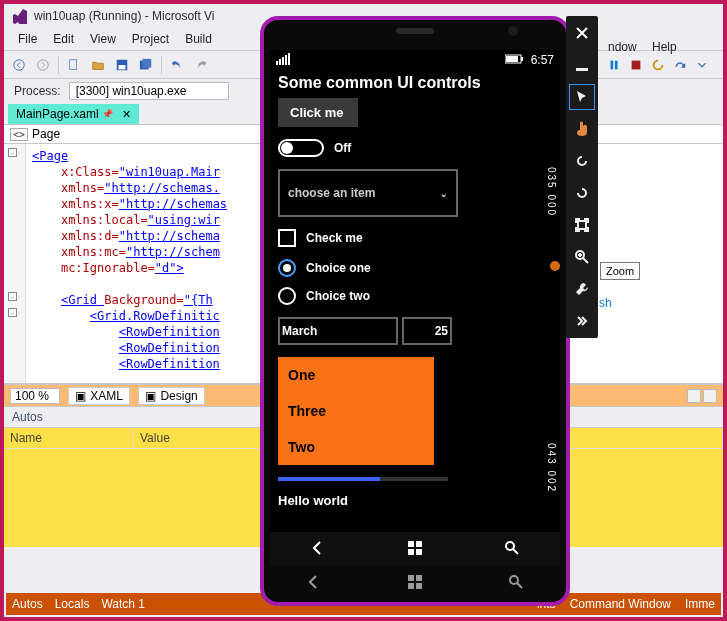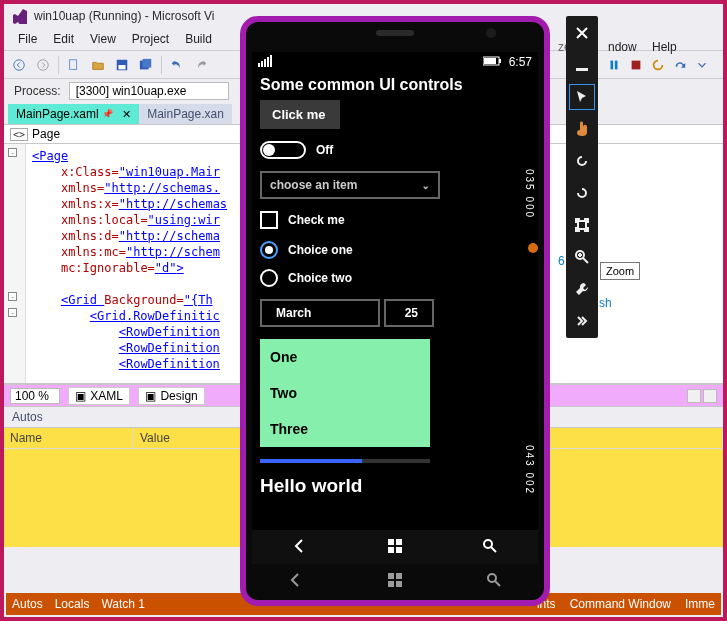--- a/index.html
+++ b/index.html
@@ -37,74 +37,74 @@
   .xaml-header { height:20px; padding:2px 6px; background:#fff; border-top:1px solid #c7c7c7; border-bottom:1px solid #c7c7c7; display:flex; align-items:center; gap:4px; }
   .xaml-header .tag-ico { font-family:monospace; color:#333; border:1px solid #aaa; padding:0 2px; font-size:10px; }
 
   .editor { position:relative; background:#fff; height:240px; overflow:hidden; border-bottom:1px solid #c7c7c7; }
   .gutter { position:absolute; left:0; top:0; bottom:0; width:22px; background:#f5f5f5; border-right:1px solid #e0e0e0; }
   .outline-box { position:absolute; left:4px; width:9px; height:9px; border:1px solid #888; background:#fff; font-size:8px; line-height:7px; text-align:center; color:#888; }
   pre.code { margin:0; padding:4px 4px 4px 28px; font-family:Consolas, monospace; font-size:12px; line-height:16px; white-space:pre; }
   .attr-red { color:#b00000; }
   .val-blue { color:#0000ff;text-decoration:underline; }
 
-  .editor-footer { display:flex; align-items:center; height:22px; background:#f0abfc; border-top:1px solid #c7c7c7; padding:0 6px; gap:8px; }
+  .editor-footer { display:flex; align-items:center; height:22px; background:#fdba74; border-top:1px solid #c7c7c7; padding:0 6px; gap:8px; }
   .zoom-box { border:1px solid #bbb; background:#fff; padding:0 4px; height:16px; display:inline-flex; align-items:center; width:50px; }
   .mode-tab { background:#fff; border:1px solid #ccc; padding:1px 6px; display:inline-flex; align-items:center; gap:4px; }
   .mode-tab.sel { background:#fff; }
   .swap-btns { margin-left:auto; display:flex; gap:2px; }
   .swap-btn { width:14px; height:14px; border:1px solid #bbb; background:#f0f0f0; }
 
   .autos-panel { background:#eeeef2; }
   .autos-title { background:#eeeef2; color:#414f6c; padding:3px 8px; border-top:1px solid #c7c7c7; }
   .autos-grid { background:#fde047; height:120px; border-top:1px solid #c7c7c7; }
   .autos-head { display:flex; border-bottom:1px solid #dcdcdc; }
   .autos-col { padding:3px 6px; color:#444; border-right:1px solid #dcdcdc; }
   .autos-col.name { width:130px; }
   .autos-col.value { flex:1; }
 
   .statusbar { position:absolute; left:2px; right:2px; bottom:2px; height:22px; background:#ca5100; color:#fff; display:flex; align-items:center; padding:0 6px; gap:12px; }
   .statusbar .right { margin-left:auto; display:flex; gap:14px; }
 
   
-  .phone { position:absolute; left:240px; top:16px; width:310px; height:590px; border:6px solid #a21caf; border-radius:18px; background:#0a0a0a; }
+  .phone { position:absolute; left:260px; top:16px; width:310px; height:590px; border:4px solid #a21caf; border-radius:18px; background:#0a0a0a; }
   .phone-inner { position:absolute; left:6px; right:6px; top:30px; bottom:36px; background:#000; }
   .earpiece { position:absolute; left:50%; top:8px; transform:translateX(-50%); width:38px; height:6px; background:#2a2a2a; border-radius:3px; }
   .cam { position:absolute; right:48px; top:6px; width:10px; height:10px; background:#1c1c1c; border-radius:50%; }
 
   .p-status { display:flex; align-items:center; height:20px; padding:0 6px; color:#fff; }
   .p-status-right { margin-left:auto; display:flex; align-items:center; gap:6px; }
   .p-title { color:#fff; font-weight:600; font-size:16px; padding:4px 8px 2px; }
   .p-content { padding:4px 8px; display:flex; flex-direction:column; gap:12px;font-weight:bold; }
 
   .p-btn { background:#3a3a3a; color:#fff; padding:7px 12px; width:80px; font-size:13px; }
   .p-toggle { display:flex; align-items:center; gap:10px; color:#fff; }
   .toggle-track { width:46px; height:18px; border:2px solid #fff; border-radius:12px; position:relative; }
   .toggle-knob { position:absolute; left:1px; top:1px; width:12px; height:12px; border-radius:50%; background:#fff; }
-  .p-select { border:2px solid #666; color:#ccc; padding:5px 8px; width:180px; display:flex; align-items:center; }
+  .p-select { border:2px solid #666; color:#ccc; padding:15px 8px; width:180px; display:flex; align-items:center; }
   .p-select span.chv { margin-left:auto; font-size:10px; }
   .p-check { display:flex; align-items:center; gap:10px; color:#fff; }
   .chk-box { width:18px; height:18px; border:2px solid #fff; }
   .p-radio-group { display:flex; flex-direction:column; gap:10px; position:relative; }
   .p-radio { display:flex; align-items:center; gap:10px; color:#fff; }
   .radio-outer { width:18px; height:18px; border:2px solid #fff; border-radius:50%; display:flex; align-items:center; justify-content:center; }
   .radio-outer.sel { border-color:#4aa0ff; }
   .radio-inner { width:8px; height:8px; border-radius:50%; background:#fff; }
   .orange-dot { position:absolute; right:-8px; top:2px; width:10px; height:10px; background:#d66b12; border-radius:50%; }
 
   .p-date { display:flex; gap:4px; }
-  .p-date-cell { border:2px solid #666; color:#fff; padding:5px 14px; }
+  .p-date-cell { border:2px solid #666; color:#fff; padding:5px 2px; }
   .p-date-cell.month { width:120px; }
   .p-date-cell.day { width:50px; text-align:right; }
 
-  .p-list { background:#86efac; display:flex; flex-direction:column; width:170px; }
+  .p-list { background:#f97316; display:flex; flex-direction:column; width:156px; }
   .p-list-item { padding:10px 10px; color:#000; font-size:14px; }
   .p-prog { width:170px; height:4px; background:#333; }
   .p-prog-bar { width:60%; height:100%; background:#3a63ff; }
-  .p-text { color:#fff; font-size:19px; }
+  .p-text { color:#fff; font-size:13px; }
 
   .p-appbar { position:absolute; left:0; right:0; bottom:0; height:34px; background:#101010; display:flex; align-items:center; justify-content:space-around; color:#fff; }
   .p-appbar svg { width:16px; height:16px; fill:#fff; }
 
   .p-hwkeys { position:absolute; left:0; right:0; bottom:6px; height:26px; display:flex; align-items:center; justify-content:space-around; color:#9a9a9a; }
   .p-hwkeys svg { width:16px; height:16px; fill:#9a9a9a; }
 
   .fps-a,.fps-b { position:absolute; right:2px; color:#fff; font-size:10px; writing-mode:vertical-rl; background:#000; padding:1px; letter-spacing:2px; }
   .fps-a { top:116px; }
   .fps-b { top:392px; }
@@ -229,23 +229,20 @@
     <span class="proc-box">
         <span>[3300] win10uap.exe</span>
       </span>
   </div>
 
   <div class="tabstrip">
     <div class="doc-tab active">
       <span>MainPage.xaml</span>
       <span class="pin">📌</span>
       <span class="close">✕</span>
-    </div>
-    <div class="doc-tab inactive">
-      <span>MainPage.xan</span>
     </div>
   </div>
 
   <div class="xaml-header">
     <span class="tag-ico">&lt;&gt;</span>
     <span>Page</span>
   </div>
 
   <div class="editor">
     <div class="gutter">
@@ -368,22 +365,22 @@
         </div>
       </div>
 
       <div class="p-date">
         <div class="p-date-cell month">March</div>
         <div class="p-date-cell day">25</div>
       </div>
 
       <div class="p-list">
         <div class="p-list-item">One</div>
+        <div class="p-list-item">Three</div>
         <div class="p-list-item">Two</div>
-        <div class="p-list-item">Three</div>
       </div>
       <div class="p-prog">
           <div class="p-prog-bar"></div>
         </div>
 
       <div class="p-text">Hello world</div>
     </div>
 
     <div class="fps-a"><span>035</span> <span>000</span></div>
     <div class="fps-b"><span>043</span> <span>002</span></div>

